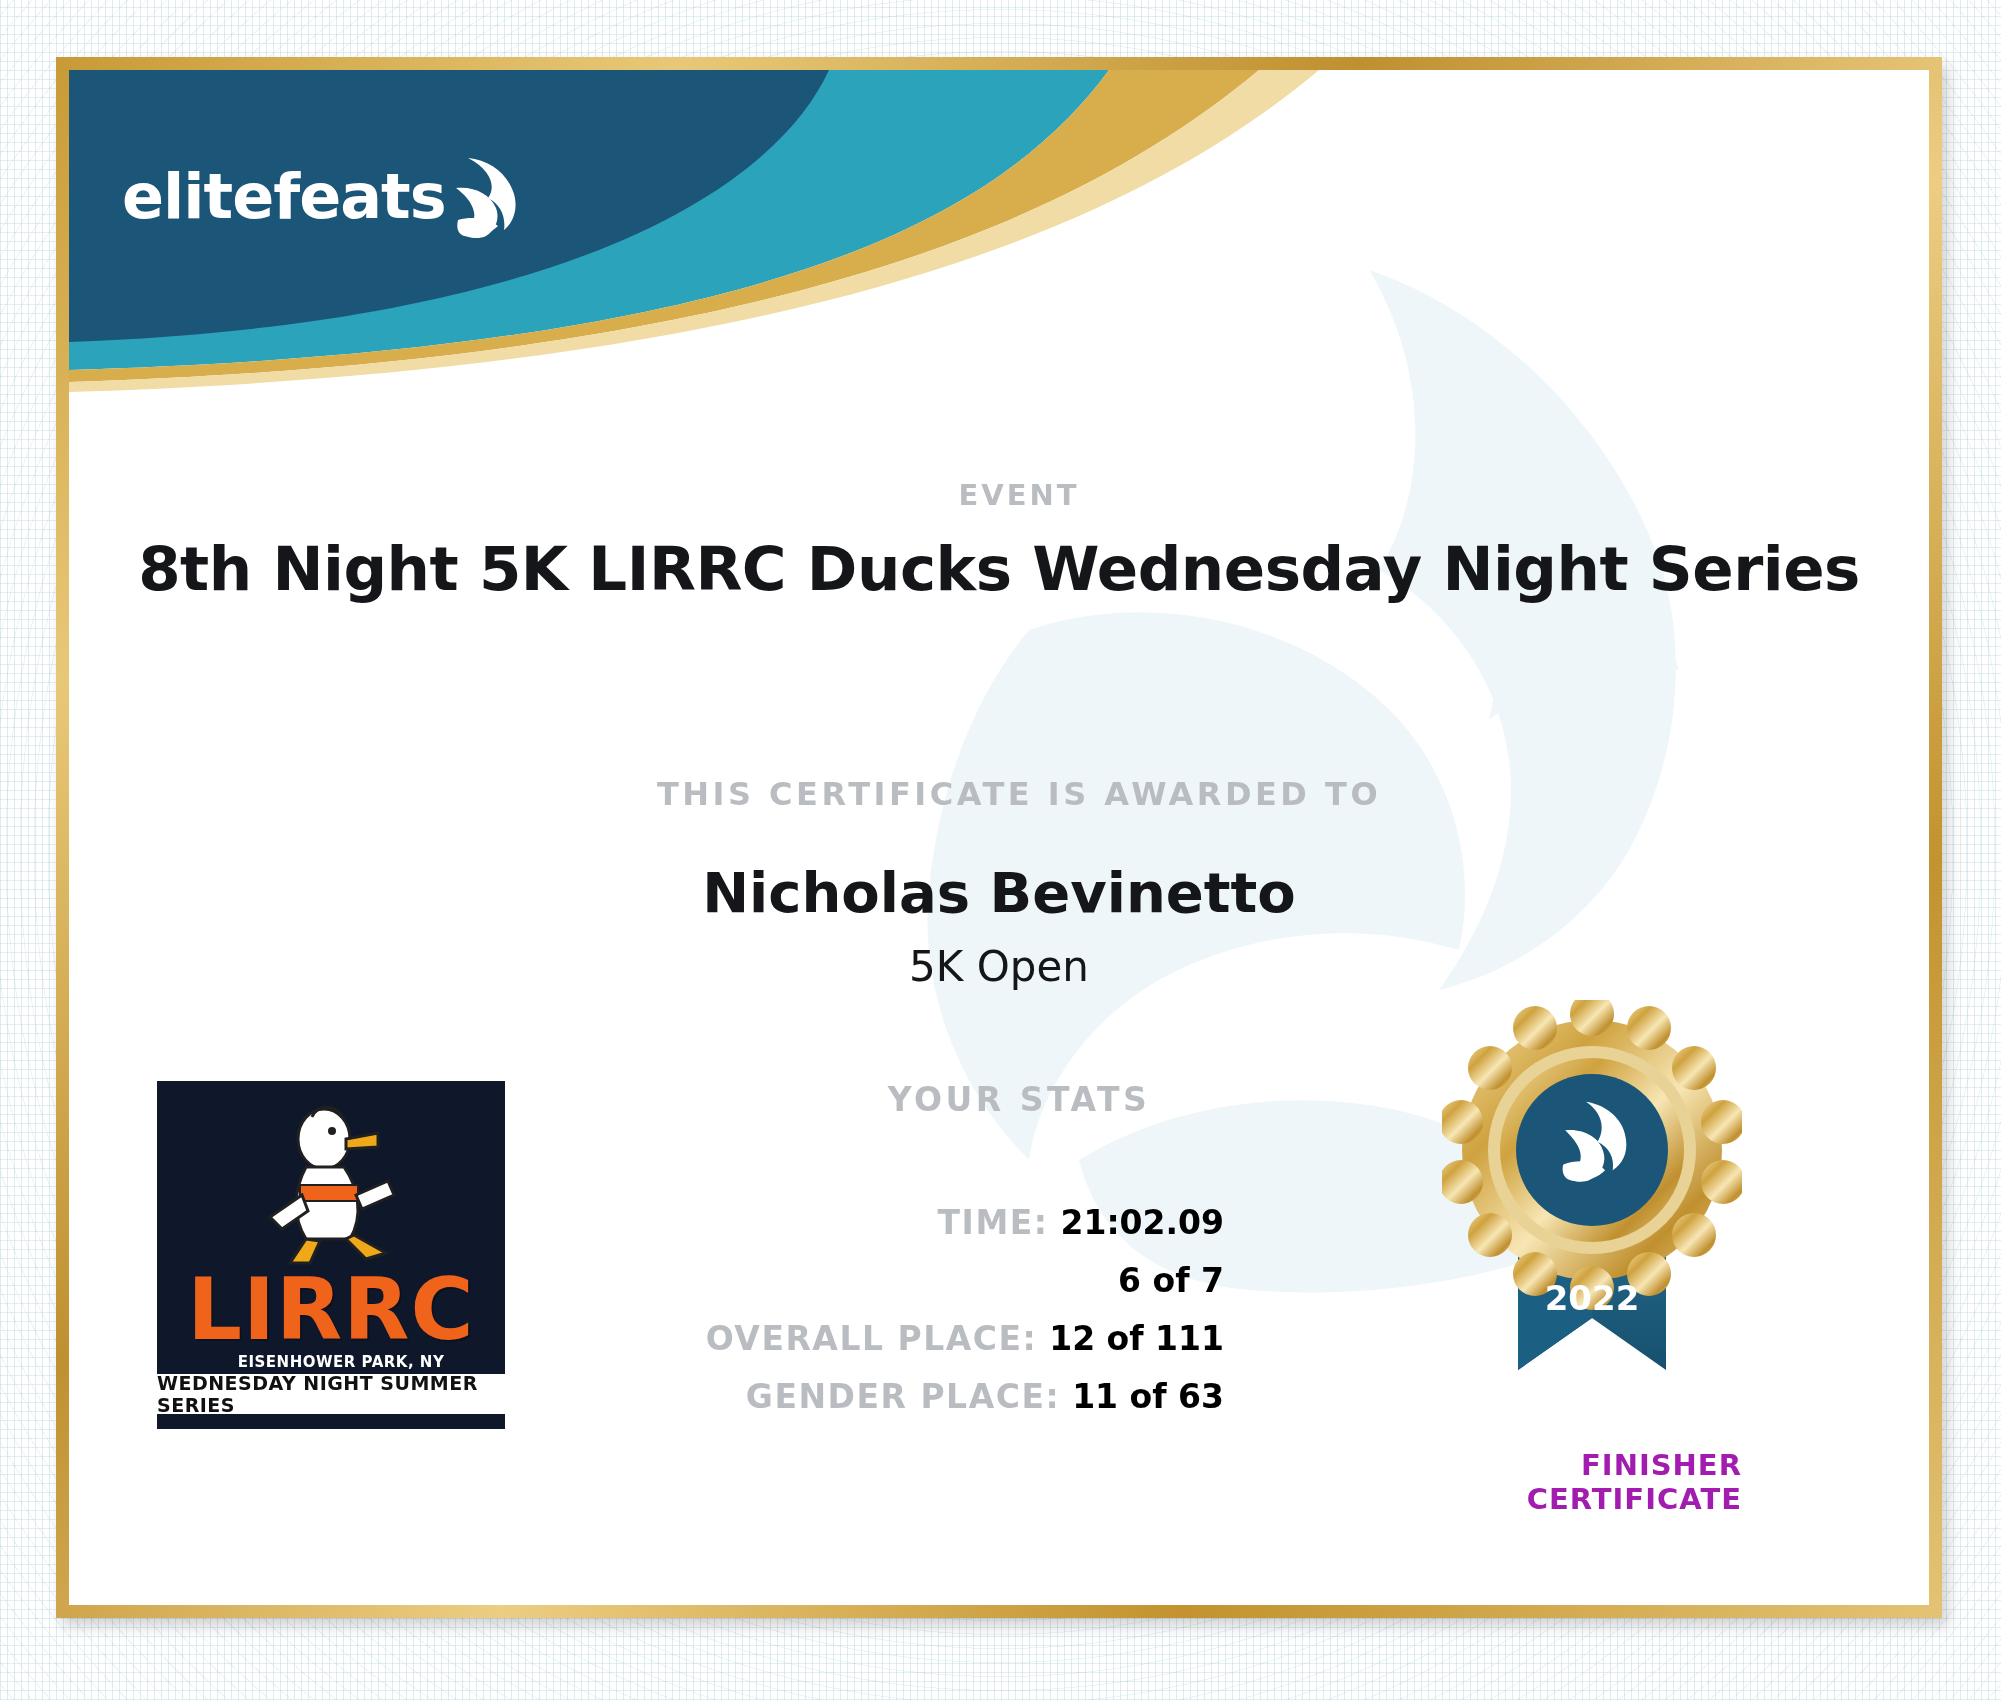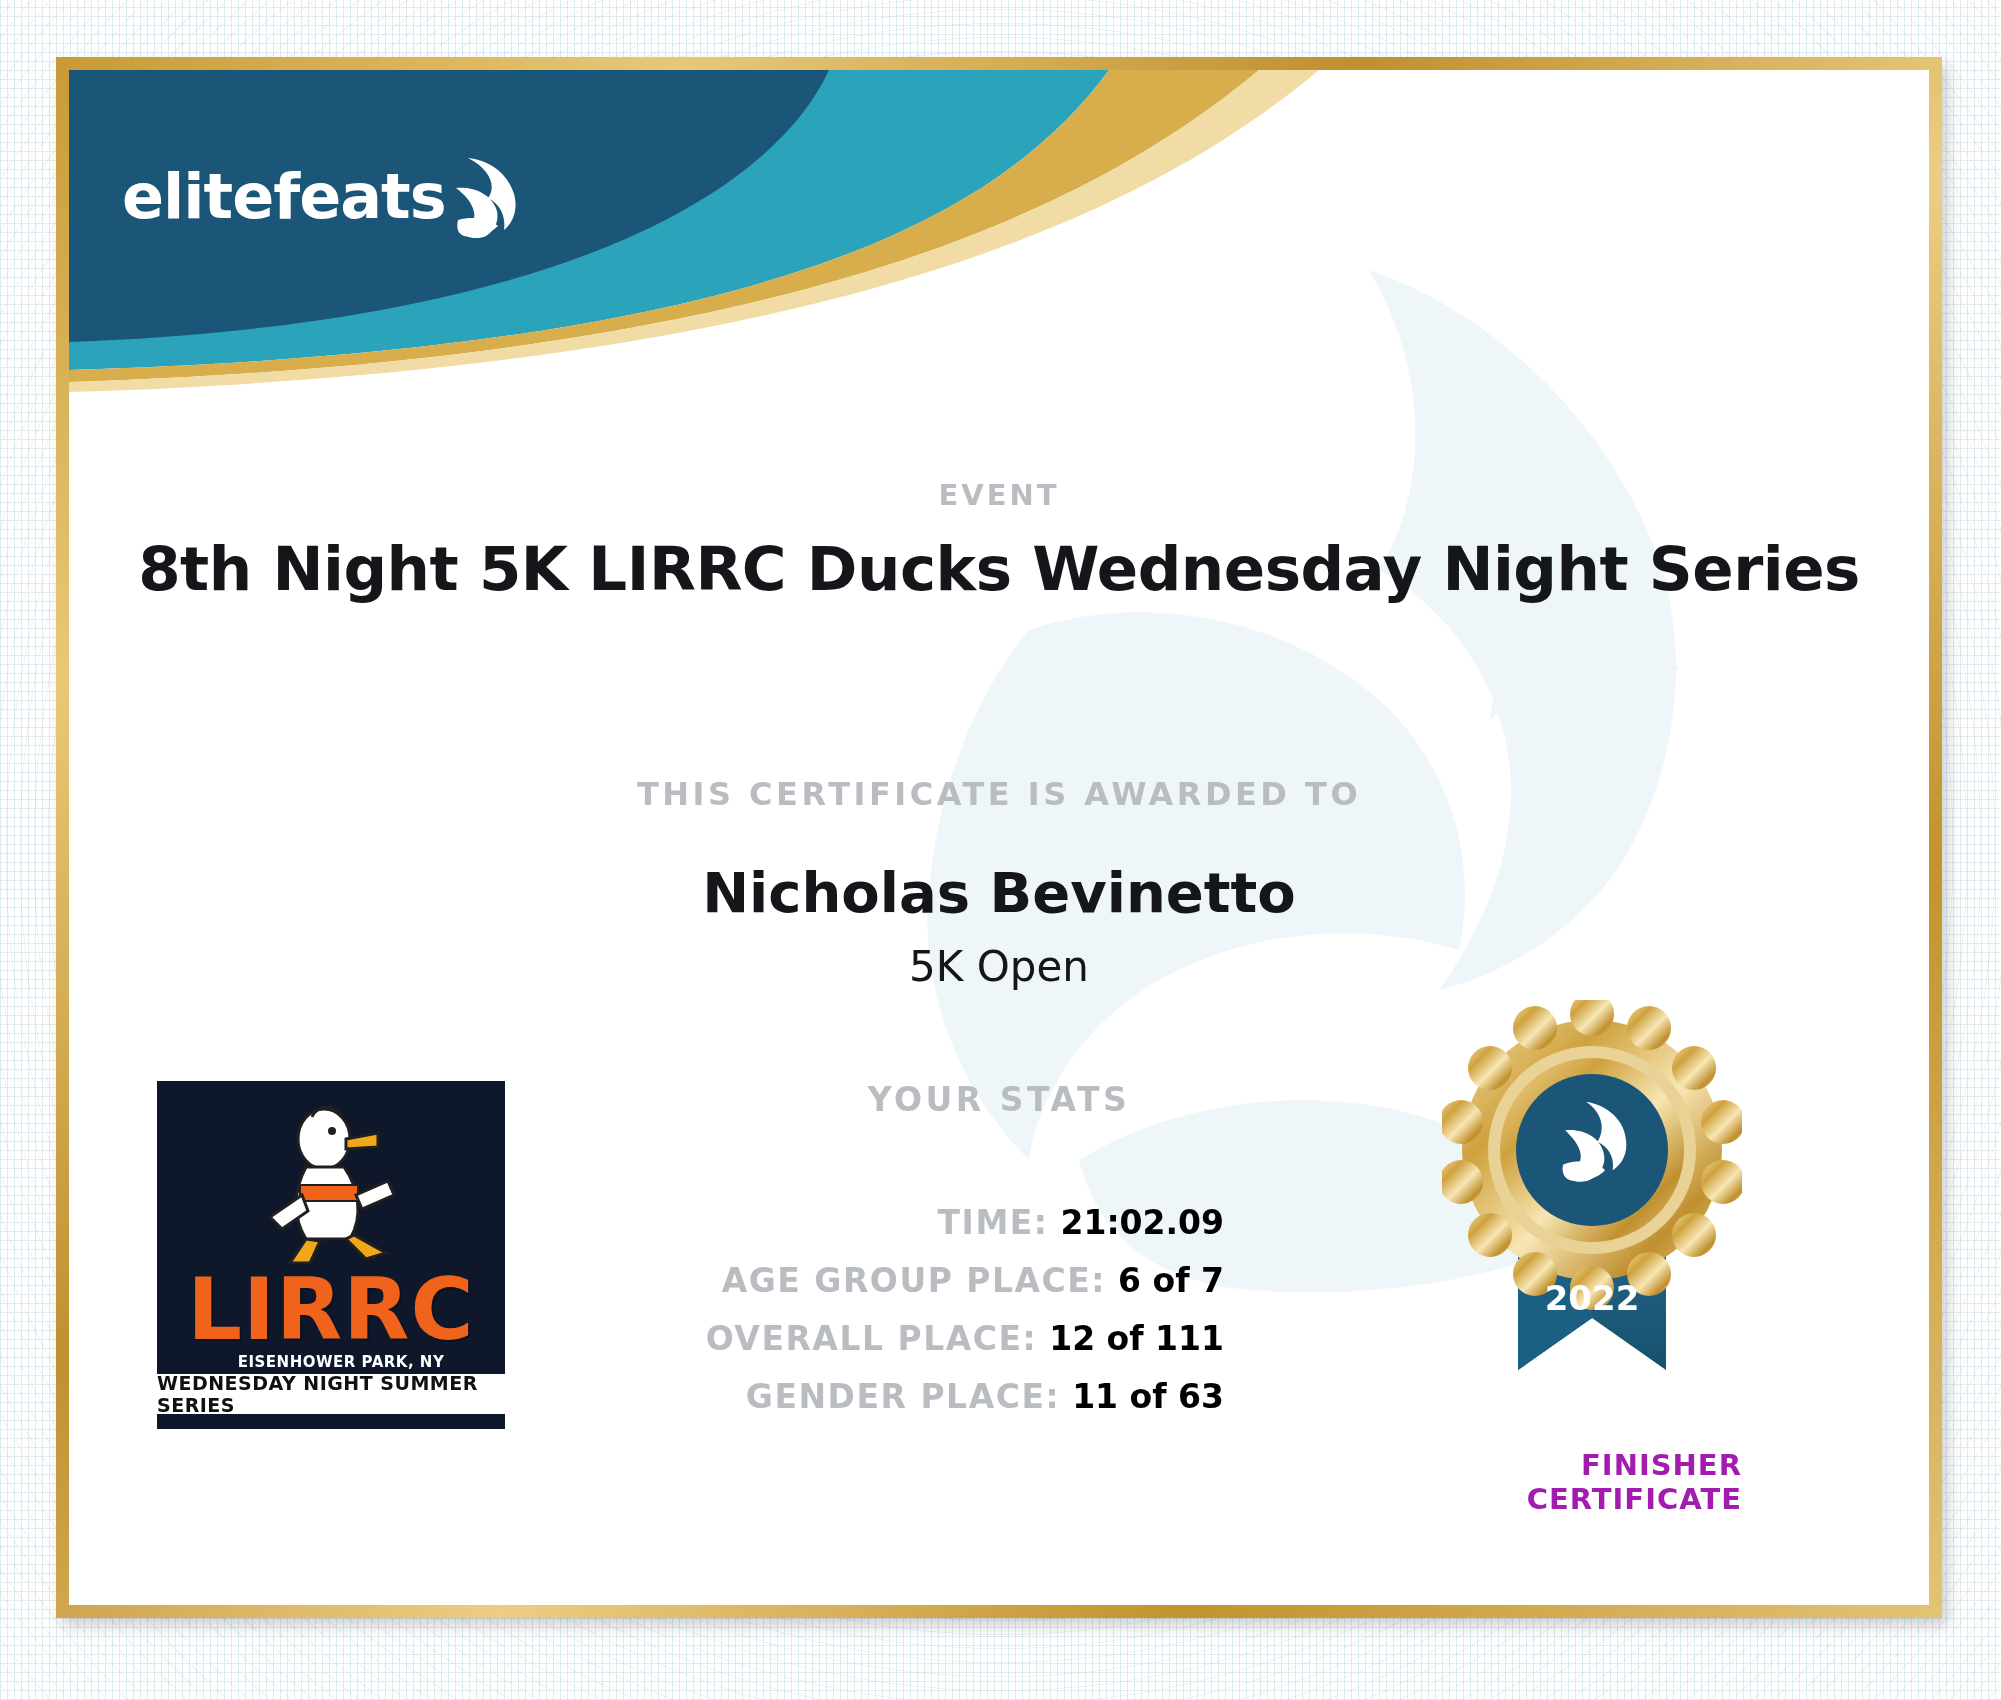--- a/index.html
+++ b/index.html
@@ -107,20 +107,21 @@
     left: 0;
     width: 1860px;
     text-align: center;
   }
   .label-caps {
     color: #b9bdc2;
     font-family: "DejaVu Sans", sans-serif;
     font-size: 29px;
     font-weight: bold;
     letter-spacing: 3px;
+    padding-left: 20px;
   }
   .event-title {
     color: #15161a;
     font-family: "DejaVu Sans", sans-serif;
     font-size: 61px;
     font-weight: bold;
     letter-spacing: -0.5px;
   }
   .recipient-name {
     color: #15161a;
@@ -297,21 +298,20 @@
     <div class="center-col recipient-division" style="top:872px;">5K Open</div>
 
     <div class="center-col label-caps" style="top:1010px; font-size:33px; letter-spacing:3.5px;">YOUR STATS</div>
 
     <div id="stats-list">
       <div class="stat-row">
         <span class="stat-label">TIME:</span>
         <span class="stat-value">21:02.09</span>
       </div>
       <div class="stat-row">
-        <span class="stat-label">AGE GROUP PLACE:</span>
         <span class="stat-value">6 of 7</span>
       </div>
       <div class="stat-row">
         <span class="stat-label">OVERALL PLACE:</span>
         <span class="stat-value">12 of 111</span>
       </div>
       <div class="stat-row">
         <span class="stat-label">GENDER PLACE:</span>
         <span class="stat-value">11 of 63</span>
       </div>

